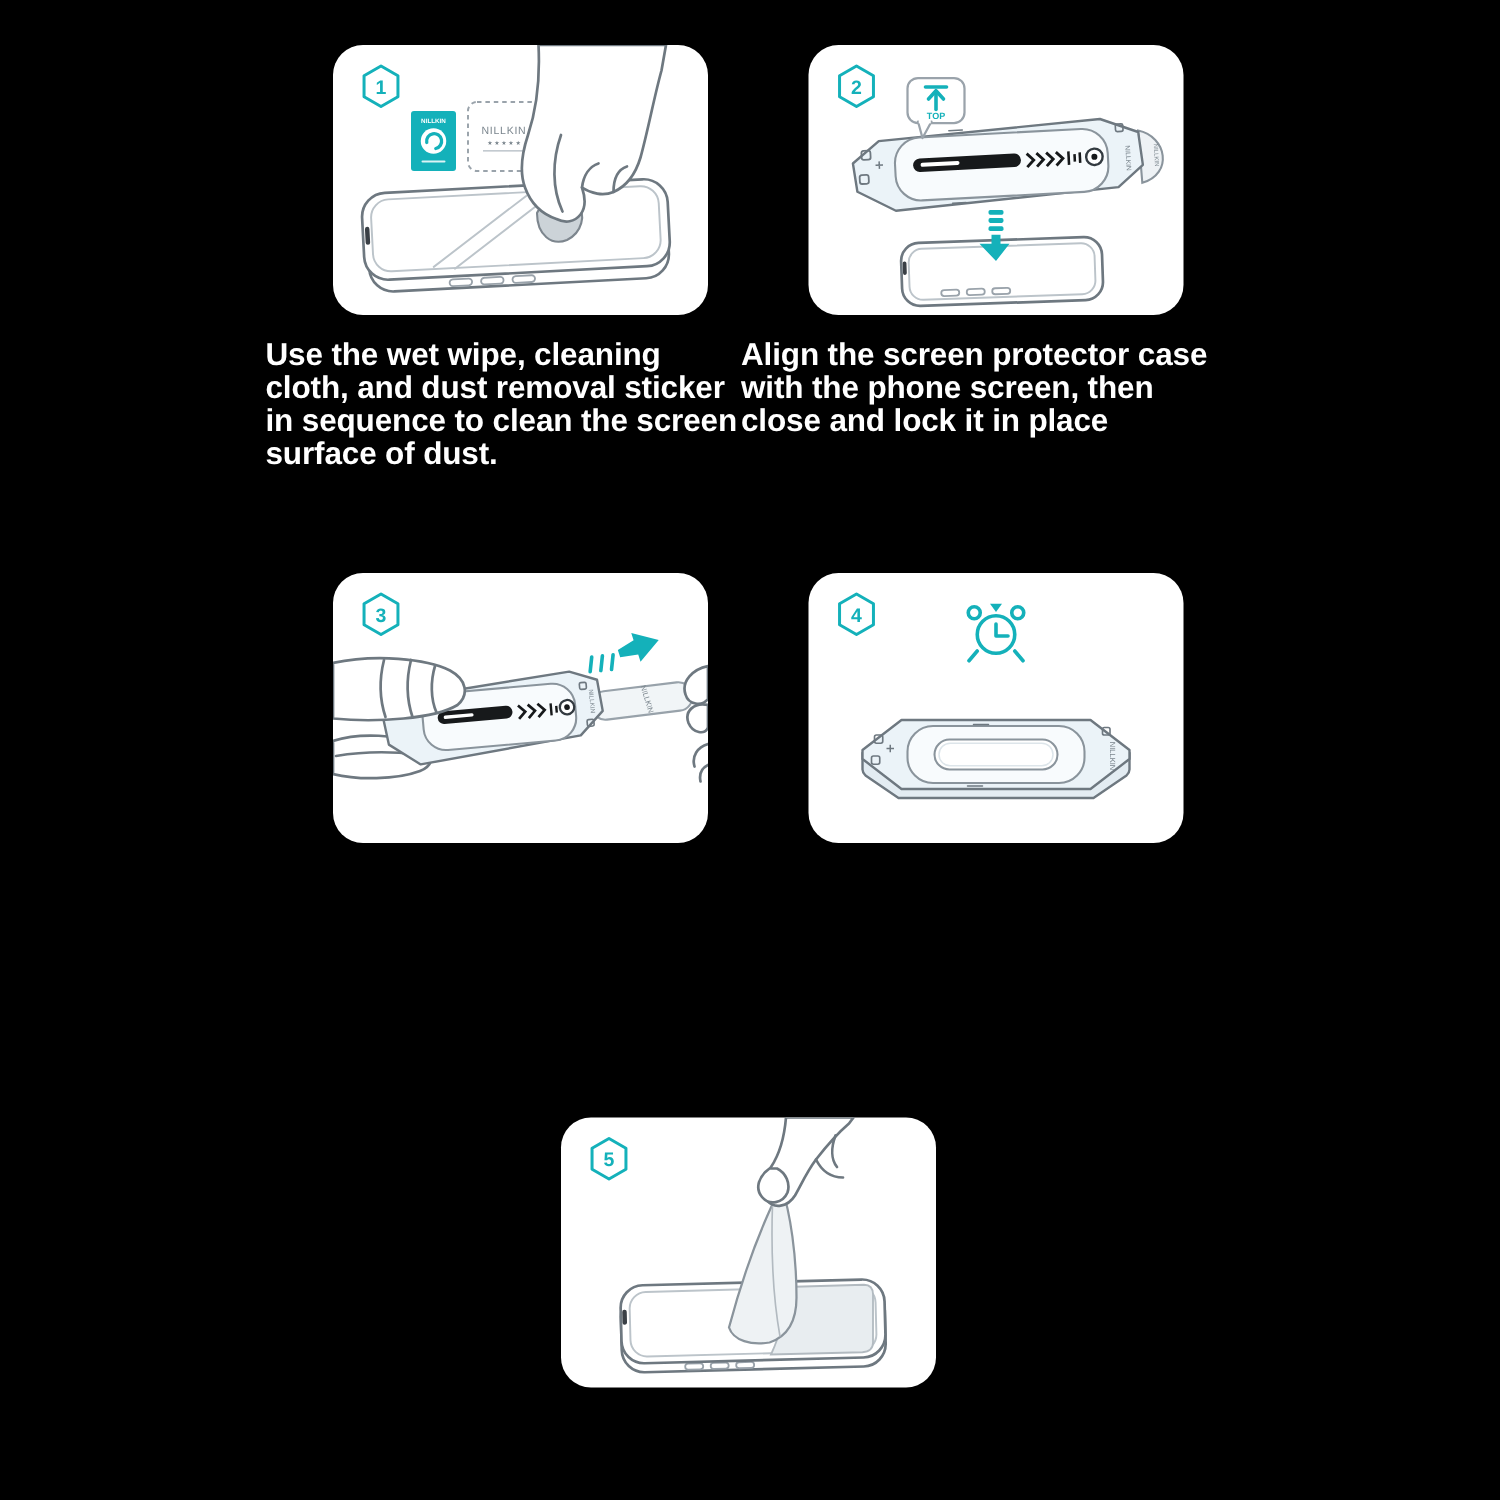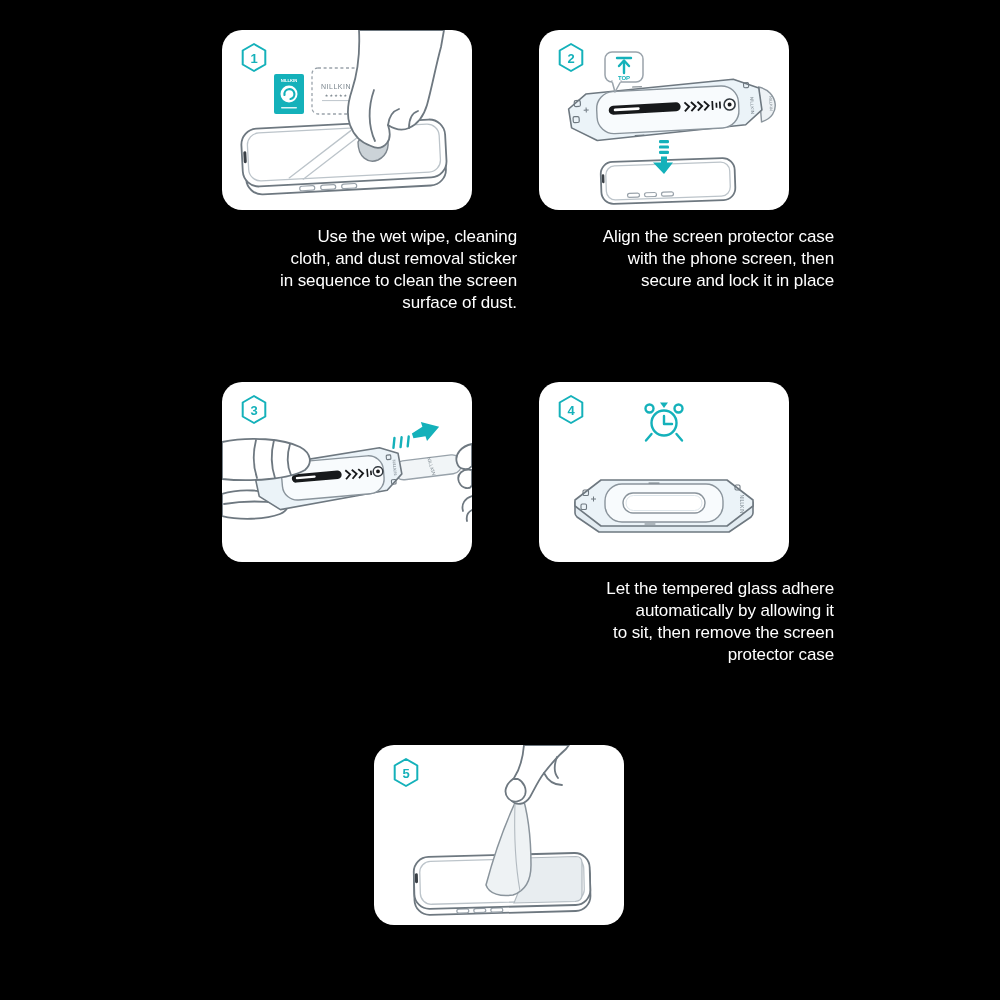--- a/index.html
+++ b/index.html
@@ -7,22 +7,22 @@
         font-family:"Liberation Sans",sans-serif;}
   .step{position:absolute;width:340px;}
   .step1{left:177px;top:30px;}
   .step2{left:494px;top:30px;}
   .step3{left:177px;top:382px;}
   .step4{left:494px;top:382px;}
   .step5{left:329px;top:745px;}
   .card{position:relative;width:250px;height:180px;margin:0 auto;background:#fff;
         border-radius:20px;}
   .badge{position:absolute;left:16px;top:11px;width:32px;height:34px;}
-  .caption{margin:16px 0 0 0;color:#fff;font-size:17px;line-height:22px;font-weight:400;
-           text-align:right;white-space:pre-line;letter-spacing:-0.1px;}
+  .caption{margin:16px 0 0 0;color:#fff;font-size:21px;line-height:22px;font-weight:700;
+           text-align:left;white-space:pre-line;letter-spacing:-0.1px;}
   .illo{position:absolute;left:0;top:0;width:250px;height:180px;}
   
   .ln{fill:none;stroke:#6e7880;stroke-width:1.8;stroke-linecap:round;stroke-linejoin:round;}
   .lnf{fill:#fff;stroke:#6e7880;stroke-width:1.8;stroke-linecap:round;stroke-linejoin:round;}
   .lnt{fill:none;stroke:#bcc4ca;stroke-width:1.3;stroke-linecap:round;}
   .case{fill:#ebf3f8;stroke:#6e7880;stroke-width:1.6;stroke-linejoin:round;}
   .plat{fill:#f8fbfd;stroke:#8a949c;stroke-width:1.4;}
   .teal{stroke:#14b1ba;fill:none;stroke-width:2.4;stroke-linecap:round;stroke-linejoin:round;}
   .tealf{fill:#14b1ba;}
   .btn{fill:#fff;stroke:#9aa3ab;stroke-width:1.2;}
@@ -141,21 +141,21 @@
           <text x="85" y="49.5" font-size="6" font-weight="bold" fill="#14b1ba" text-anchor="middle">TOP</text>
         </g>
       </svg>
       <svg class="badge" viewBox="0 0 32 34">
         <polygon class="hex" points="16,3 27.3,9.5 27.3,23.5 16,30 4.7,23.5 4.7,9.5"></polygon>
         <text class="hexnum" x="16" y="21.5" text-anchor="middle">2</text>
       </svg>
     </div>
     <p class="caption">Align the screen protector case
 with the phone screen, then
-secure and lock it in place</p>
+close and lock it in place</p>
   </section>
 
   <section class="step step3">
     <div class="card">
       <svg class="illo" viewBox="0 0 250 180">
 
         <path class="lnf" d="M0,112 C18,106 44,108 58,114 C68,119 68,128 58,132 C42,138 16,138 0,134 Z"></path>
         <path class="ln" d="M2,122 C20,119 40,119 56,121" stroke-width="1.2" stroke="#9aa3ab"></path>
 
         <g transform="rotate(-7 180 88)">
@@ -231,24 +231,20 @@
           <path d="M52,117 h5 M54.5,114.5 v5" stroke="#6e7880" stroke-width="1"></path>
           <rect x="196" y="103" width="5" height="5" rx="1.2" fill="none" stroke="#6e7880" stroke-width="1.1"></rect>
           <text class="brandtxt" font-size="5" text-anchor="middle" transform="rotate(90 201 122)" x="201" y="122">NILLKIN</text>
         </g>
       </svg>
       <svg class="badge" viewBox="0 0 32 34">
         <polygon class="hex" points="16,3 27.3,9.5 27.3,23.5 16,30 4.7,23.5 4.7,9.5"></polygon>
         <text class="hexnum" x="16" y="21.5" text-anchor="middle">4</text>
       </svg>
     </div>
-    <p class="caption">Let the tempered glass adhere
-automatically by allowing it
-to sit, then remove the screen
-protector case</p>
   </section>
 
   <section class="step step5">
     <div class="card">
       <svg class="illo" viewBox="0 0 250 180">
 
         <g transform="rotate(-1.5 125 135)">
           <rect class="lnf" x="40" y="116" width="176" height="52" rx="15"></rect>
           <rect class="btn" x="82" y="163" width="12" height="4" rx="2"></rect>
           <rect class="btn" x="99" y="163" width="12" height="4" rx="2"></rect>

